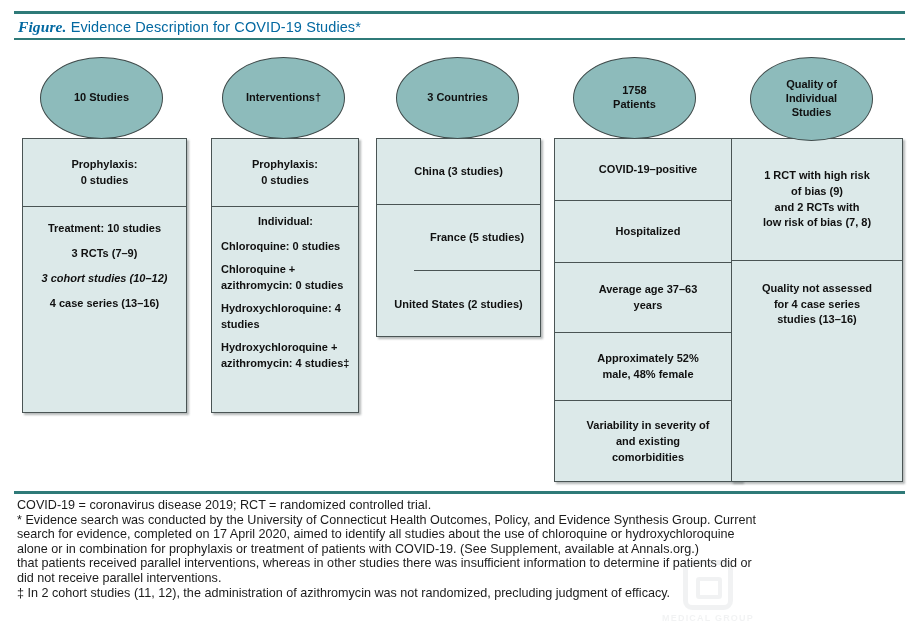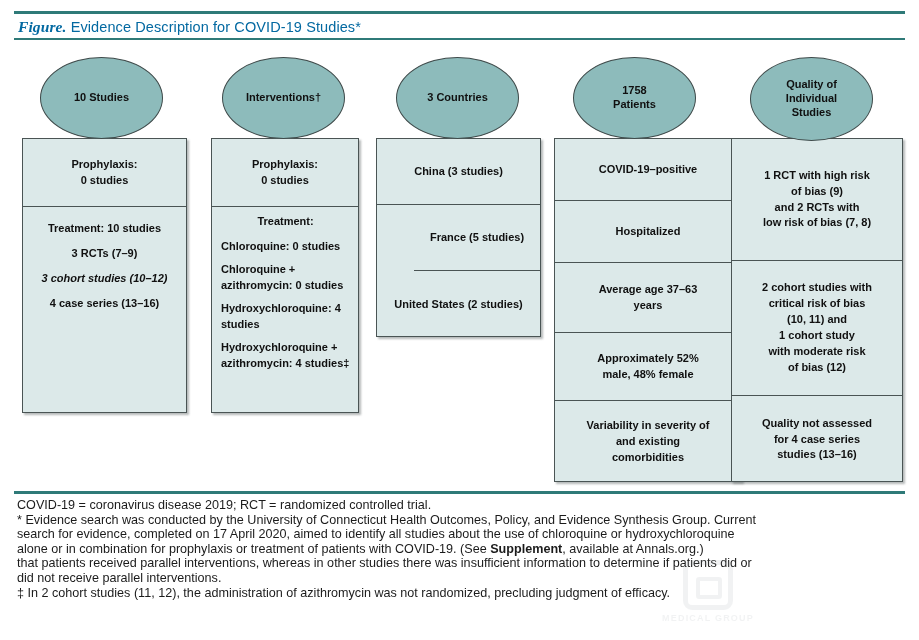--- a/index.html
+++ b/index.html
@@ -79,21 +79,21 @@
   
   .rule-bottom{
     position:absolute;left:14px;top:491px;width:891px;height:2.5px;
     background:#2f7a78;
   }
   .notes{
     position:absolute;left:17px;top:498px;width:890px;
     font-size:12.6px;line-height:1.16;color:#1b1b1b;
   }
   .notes p{margin:0 0 0 0;}
-  .notes b{font-weight:bold;}
+  .notes b{font-weight:normal;}
 
   .watermark{
     position:absolute;left:618px;top:556px;
     width:180px;height:70px;
     opacity:.13;
     z-index:5;
     pointer-events:none;
     display:flex;flex-direction:column;align-items:center;justify-content:center;
   }
   .wm-box{
@@ -152,21 +152,21 @@
         <span>Interventions†</span>
       </div>
       <div class="boxstack" style="left:211px;top:138px;width:148px;height:275px;">
         <div class="cell" style="height:68px;">
           <div>
             <div>Prophylaxis:</div>
             <div>0 studies</div>
           </div>
         </div>
         <div class="cell left" style="height:205px;">
-          <div class="ctr">Treatment:</div>
+          <div class="ctr">Individual:</div>
           <div class="sub">Chloroquine: 0 studies</div>
           <div class="sub">Chloroquine + azithromycin: 0 studies</div>
           <div class="sub">Hydroxychloroquine: 4 studies</div>
           <div class="sub">Hydroxychloroquine + azithromycin: 4 studies‡</div>
         </div>
       </div>
     </div>
 
     <div class="col">
       <div class="ellipse" style="left:396px;top:57px;width:123px;height:82px;">
@@ -229,30 +229,20 @@
           <div>Studies</div>
         </div>
       </div>
       <div class="boxstack" style="left:731px;top:138px;width:172px;height:344px;">
         <div class="cell" style="height:122px;">
           <div>
             <div>1 RCT with high risk</div>
             <div>of bias (9)</div>
             <div>and 2 RCTs with</div>
             <div>low risk of bias (7, 8)</div>
-          </div>
-        </div>
-        <div class="cell" style="height:135px;">
-          <div>
-            <div>2 cohort studies with</div>
-            <div>critical risk of bias</div>
-            <div>(10, 11) and</div>
-            <div>1 cohort study</div>
-            <div>with moderate risk</div>
-            <div>of bias (12)</div>
           </div>
         </div>
         <div class="cell" style="height:87px;">
           <div>
             <div>Quality not assessed</div>
             <div>for 4 case series</div>
             <div>studies (13–16)</div>
           </div>
         </div>
       </div>

